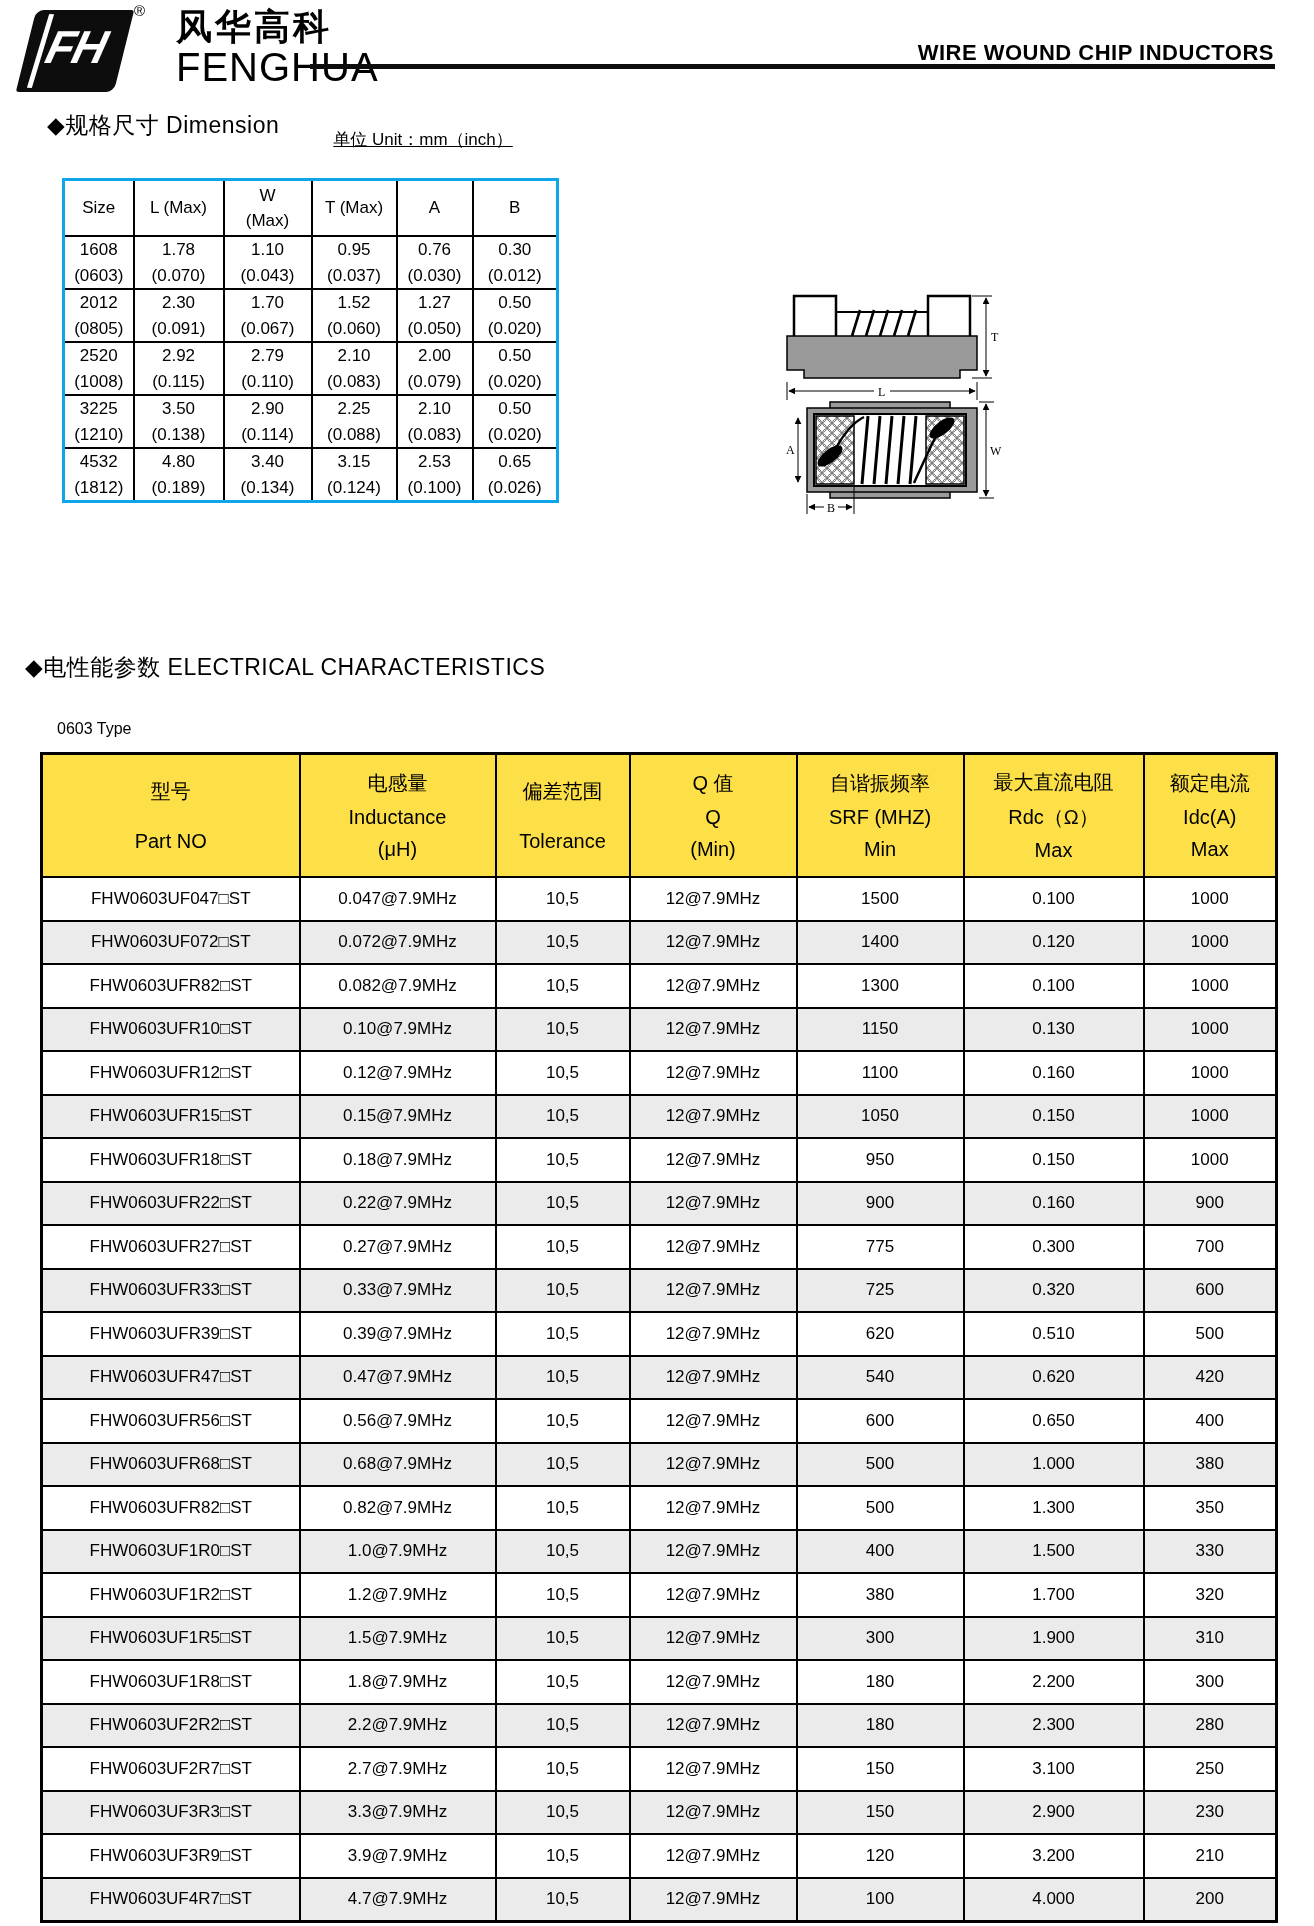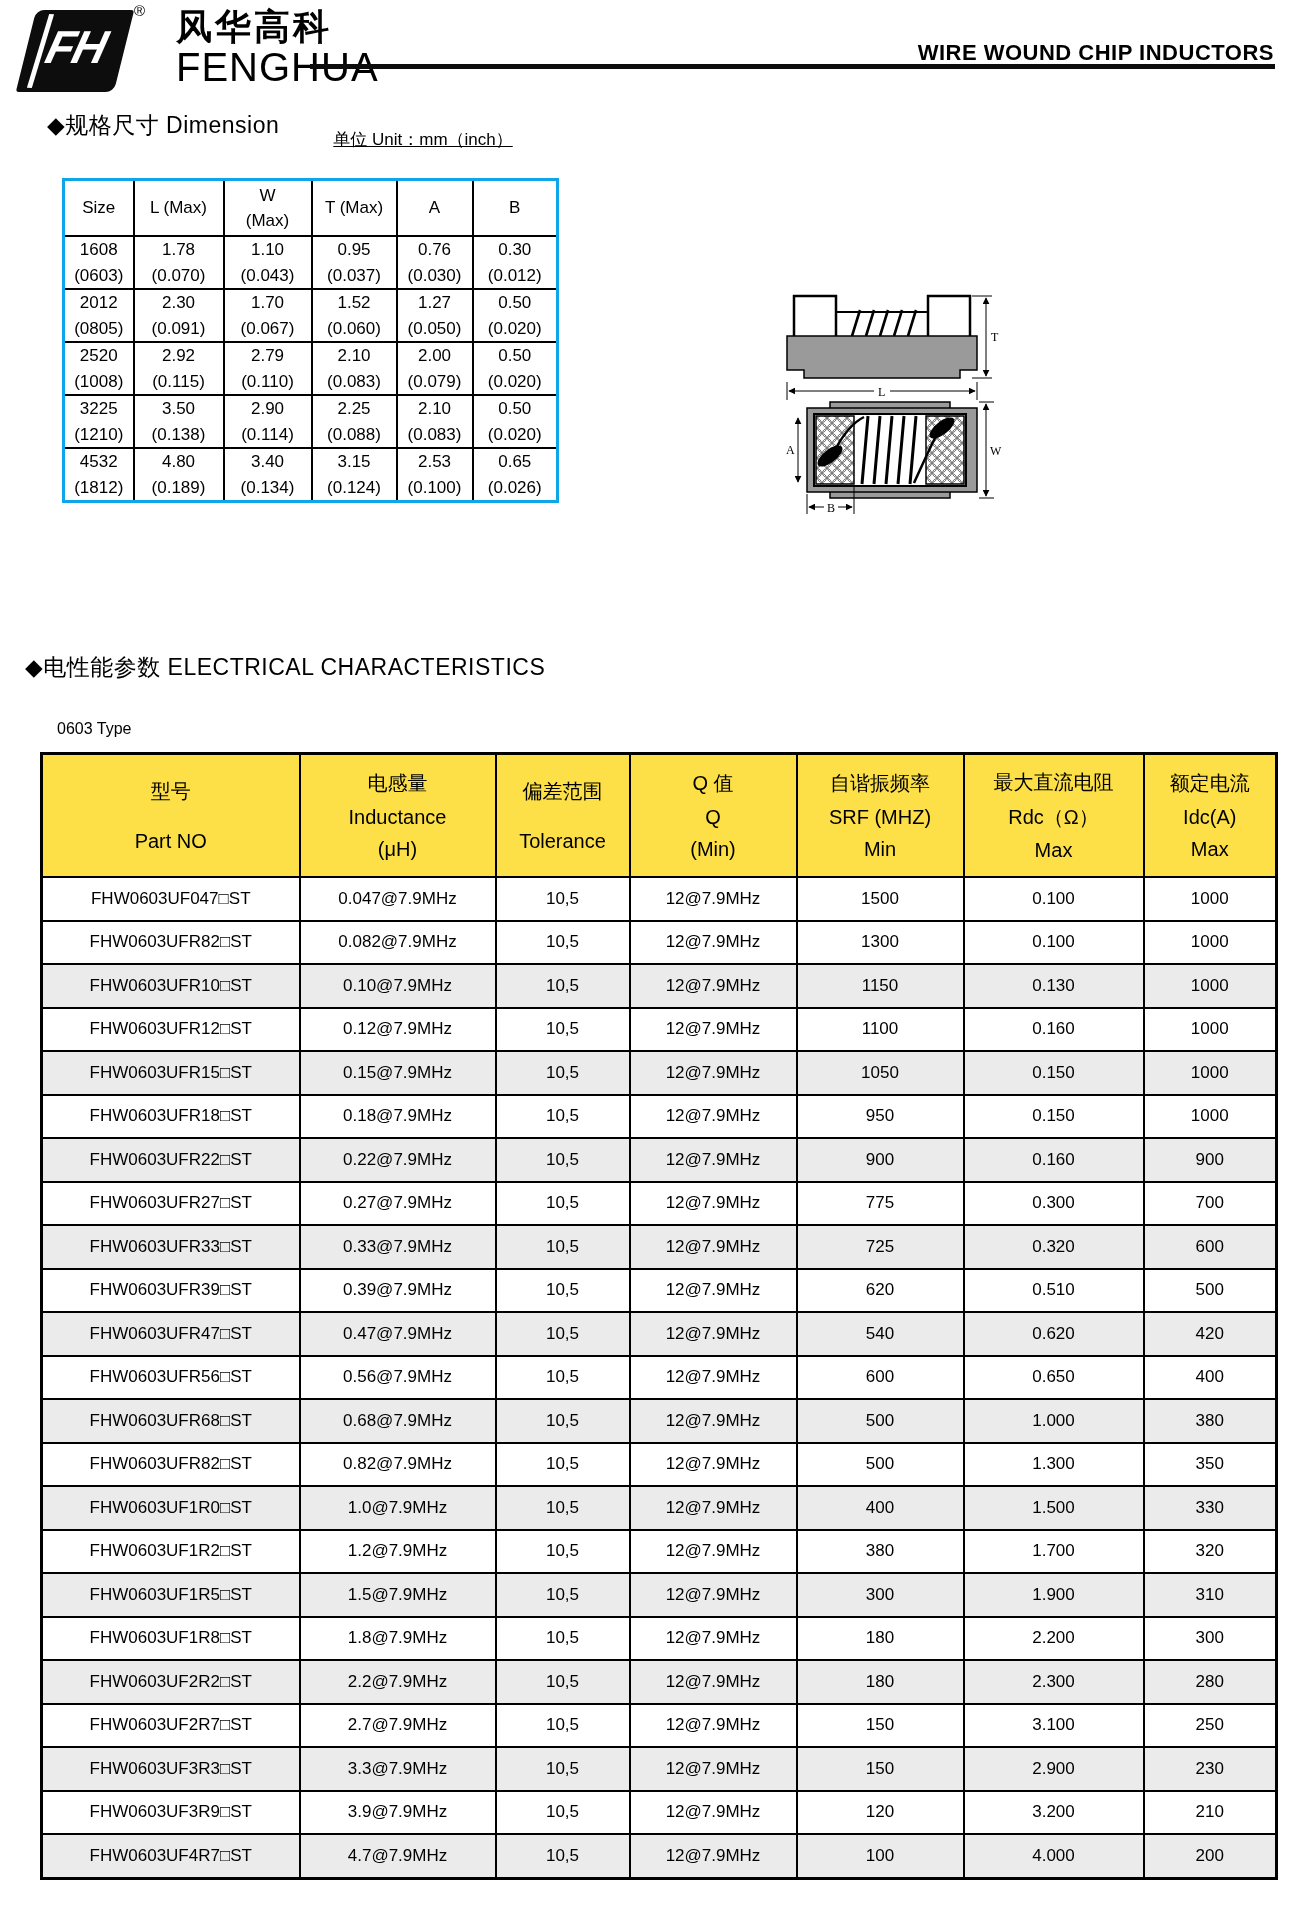--- a/index.html
+++ b/index.html
@@ -378,20 +378,43 @@
           <td>
             <div class="cell-line">1500</div>
           </td>
           <td>
             <div class="cell-line">0.100</div>
           </td>
           <td>
             <div class="cell-line">1000</div>
           </td>
         </tr>
+        <tr class="shade">
+          <td>
+            <div class="cell-line">FHW0603UF072□ST</div>
+          </td>
+          <td>
+            <div class="cell-line">0.072@7.9MHz</div>
+          </td>
+          <td>
+            <div class="cell-line">10,5</div>
+          </td>
+          <td>
+            <div class="cell-line">12@7.9MHz</div>
+          </td>
+          <td>
+            <div class="cell-line">1400</div>
+          </td>
+          <td>
+            <div class="cell-line">0.120</div>
+          </td>
+          <td>
+            <div class="cell-line">1000</div>
+          </td>
+        </tr>
         <tr>
           <td>
             <div class="cell-line">FHW0603UFR82□ST</div>
           </td>
           <td>
             <div class="cell-line">0.082@7.9MHz</div>
           </td>
           <td>
             <div class="cell-line">10,5</div>
           </td>

